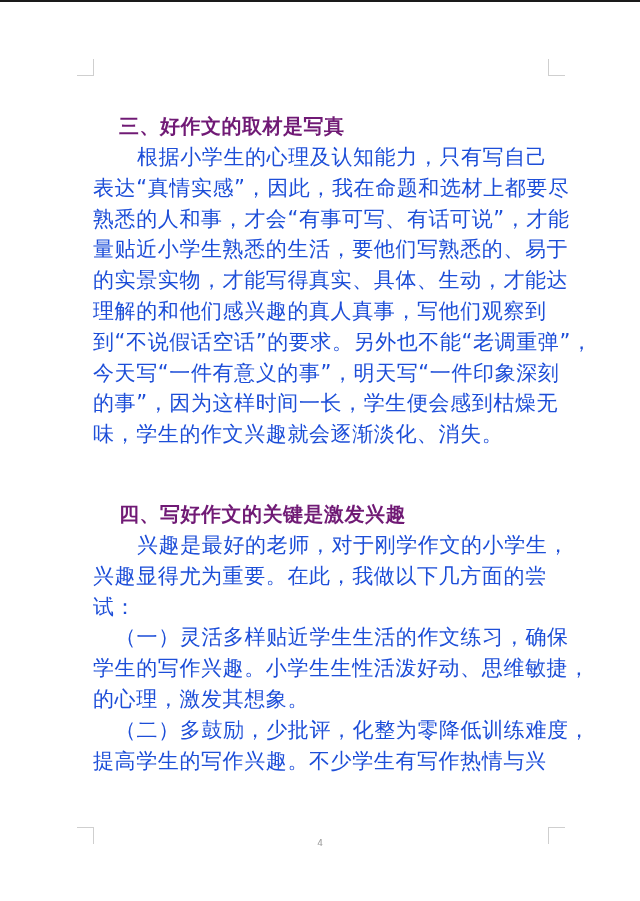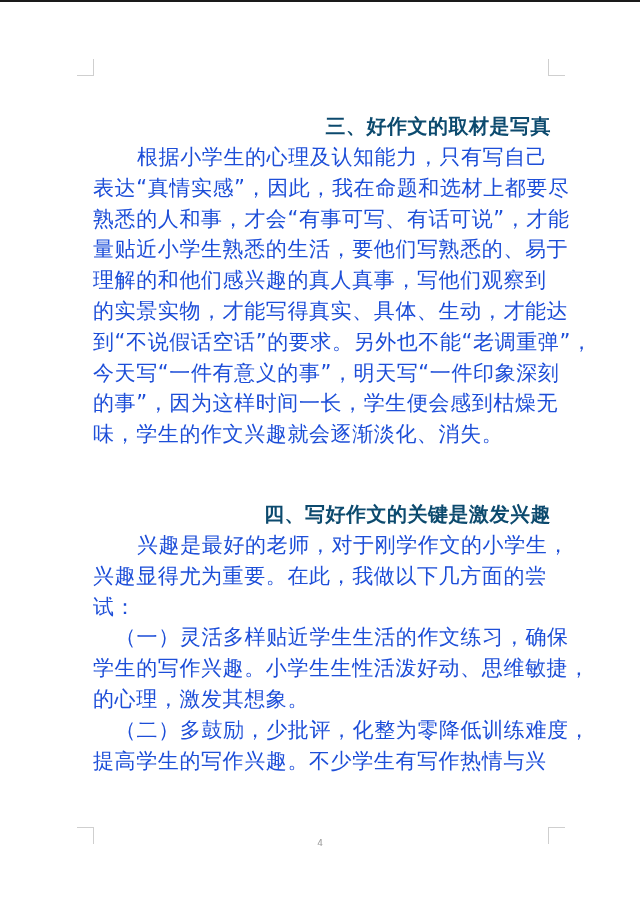--- a/index.html
+++ b/index.html
@@ -8,21 +8,21 @@
     font-family: "DejaVu Sans", "Liberation Sans", sans-serif;
   }
   .topbar { position: absolute; left: 0; top: 0; width: 640px; height: 2px; background: #1a1a1a; }
   .corner { position: absolute; width: 16px; height: 16px; border-color: #cfcfcf; border-style: solid; border-width: 0; }
   .c-tl { left: 77px; top: 59px; border-right-width: 1px; border-bottom-width: 1px; }
   .c-tr { left: 548px; top: 59px; border-left-width: 1px; border-bottom-width: 1px; }
   .c-bl { left: 77px; top: 827px; border-right-width: 1px; border-top-width: 1px; }
   .c-br { left: 548px; top: 827px; border-left-width: 1px; border-top-width: 1px; }
   .page-num { position: absolute; left: 0; width: 640px; top: 838px; text-align: center; font-size: 9px; color: #9a9a9a; }
   .content { position: absolute; left: 93px; top: 110px; width: 458px; }
-  .heading { color: #0c4a6e; font-size: 20px; font-weight: bold; height: 32px; line-height: 32px; padding-left: 26px; letter-spacing: 0.5px; text-align: right; }
+  .heading { color: #701a75; font-size: 20px; font-weight: bold; height: 32px; line-height: 32px; padding-left: 26px; letter-spacing: 0.5px; }
   .line { color: #1d4ed8; font-size: 21px; height: 30.8px; line-height: 30.8px; white-space: nowrap; letter-spacing: 0.6px; }
   .indent { padding-left: 44px; }
   .indent-s { padding-left: 22px; }
   .gap { height: 48px; }
 </style>
 </head>
 <body>
 
 <div class="topbar"></div>
 
@@ -30,22 +30,22 @@
 <div class="corner c-tr"></div>
 <div class="corner c-bl"></div>
 <div class="corner c-br"></div>
 
 <div class="content">
   <div class="heading">三、好作文的取材是写真</div>
   <div class="line indent">根据小学生的心理及认知能力，只有写自己</div>
   <div class="line">表达“真情实感”，因此，我在命题和选材上都要尽</div>
   <div class="line">熟悉的人和事，才会“有事可写、有话可说”，才能</div>
   <div class="line">量贴近小学生熟悉的生活，要他们写熟悉的、易于</div>
+  <div class="line">的实景实物，才能写得真实、具体、生动，才能达</div>
   <div class="line">理解的和他们感兴趣的真人真事，写他们观察到</div>
-  <div class="line">的实景实物，才能写得真实、具体、生动，才能达</div>
   <div class="line">到“不说假话空话”的要求。另外也不能“老调重弹”，</div>
   <div class="line">今天写“一件有意义的事”，明天写“一件印象深刻</div>
   <div class="line">的事”，因为这样时间一长，学生便会感到枯燥无</div>
   <div class="line">味，学生的作文兴趣就会逐渐淡化、消失。</div>
 
   <div class="gap"></div>
 
   <div class="heading">四、写好作文的关键是激发兴趣</div>
   <div class="line indent">兴趣是最好的老师，对于刚学作文的小学生，</div>
   <div class="line">兴趣显得尤为重要。在此，我做以下几方面的尝</div>

